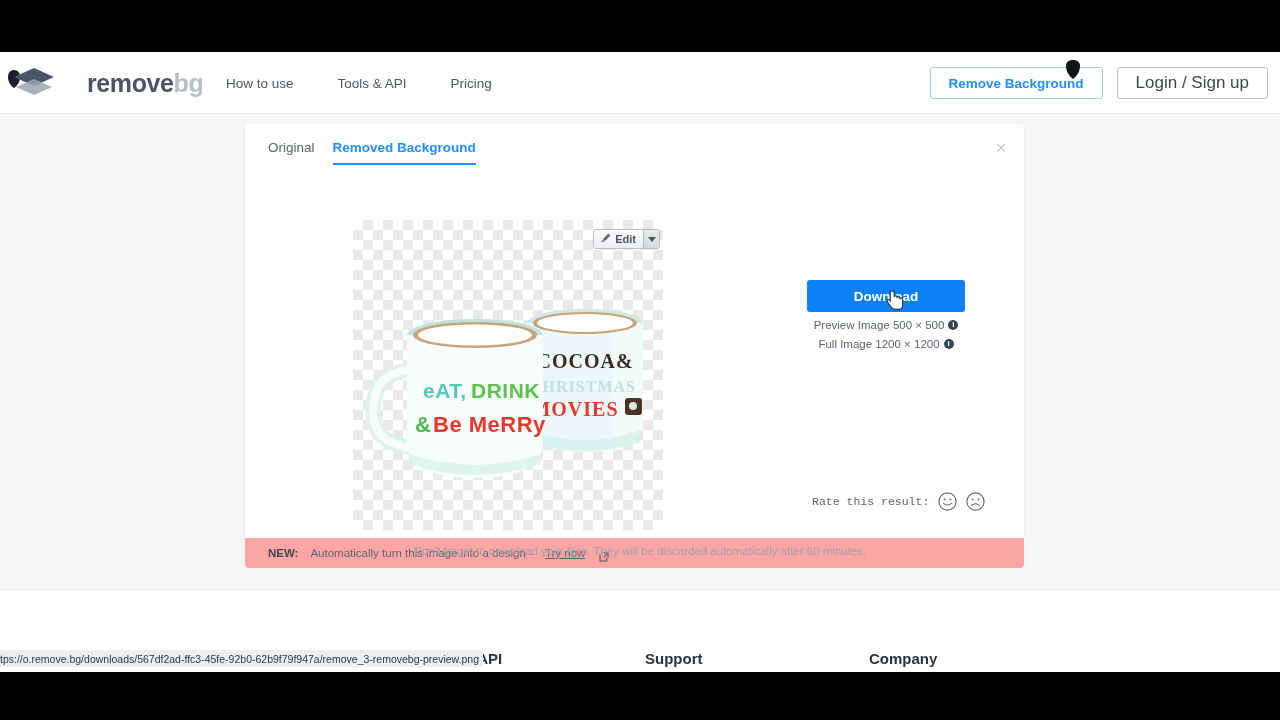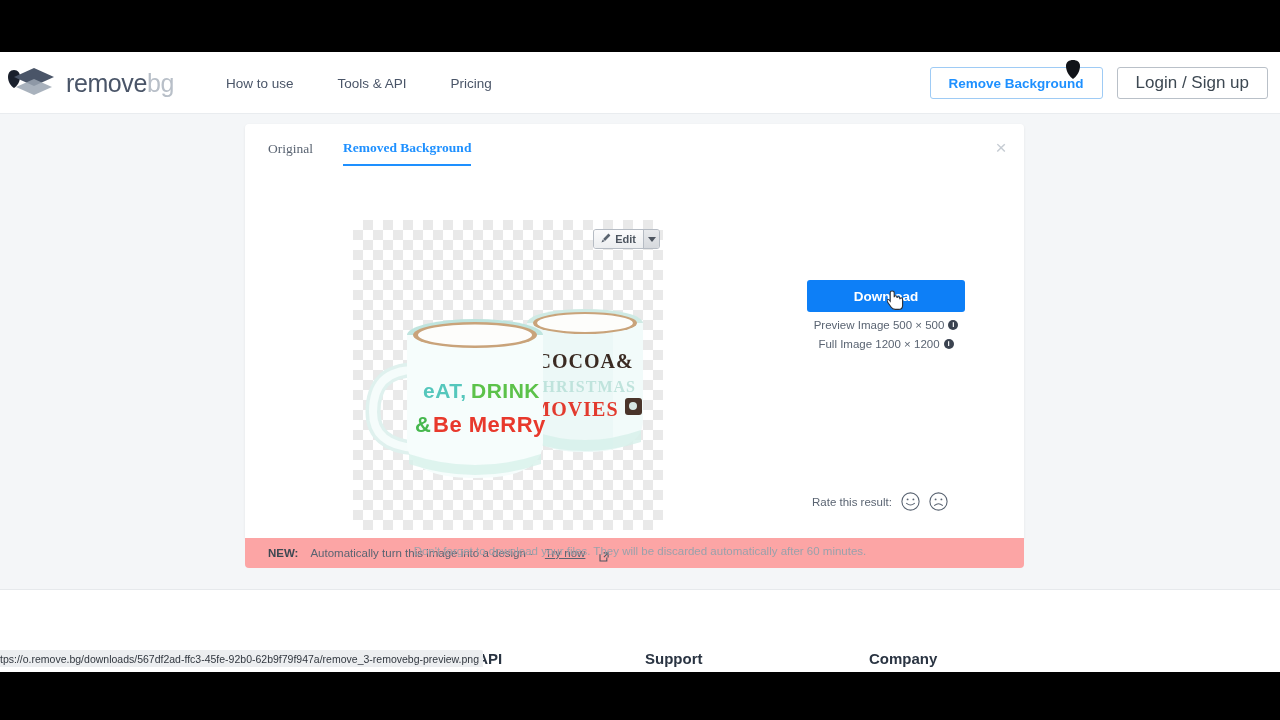--- a/index.html
+++ b/index.html
@@ -24,21 +24,21 @@
   .header {
     position: absolute; left: 0; top: 0; width: 1280px; height: 62px;
     background: #ffffff;
     border-bottom: 1px solid #e9ecef;
   }
   .logo-wrap {
     position: absolute; left: 8px; top: 14px;
     display: flex; align-items: center; gap: 10px;
   }
   .logo-mark { position: relative; width: 48px; height: 34px; }
-  .logo-text { font-size: 25px; font-weight: 400; letter-spacing: -0.4px; }
+  .logo-text { font-size: 25px; font-weight: 700; letter-spacing: -0.4px; margin-left: 21px; }
   .logo-text .a { color: #4a5568; }
   .logo-text .b { color: #b8bfc8; }
 
   .nav { position: absolute; left: 226px; top: 0; height: 62px; display: flex; align-items: center; gap: 44px; }
   .nav a { color: #4a5568; font-size: 13.5px; text-decoration: none; white-space: nowrap; }
 
   .hdr-btns { position: absolute; right: 12px; top: 15px; display: flex; gap: 14px; }
   .btn-outline-blue {
     height: 32px; padding: 0 18px; border: 1px solid #9ecbf5; border-radius: 3px;
     background: #fff; color: #1e90ff; font-size: 13.5px; font-weight: 700;
@@ -50,21 +50,21 @@
     display: flex; align-items: center; justify-content: center; cursor: pointer;
   }
   .shield-cursor { position: absolute; left: 1066px; top: 8px; width: 14px; height: 19px; }
 
   
   .card {
     position: absolute; left: 245px; top: 72px; width: 779px; height: 414px;
     background: #fff; border-radius: 4px 4px 0 0;
     box-shadow: 0 1px 3px rgba(0,0,0,0.07);
   }
-  .tabs { position: absolute; left: 23px; top: 16px; display: flex; gap: 30px; align-items: center; font-family: Liberation Serif, serif; }
+  .tabs { position: absolute; left: 23px; top: 16px; display: flex; gap: 18px; align-items: flex-start; }
   .tab { font-size: 13.5px; color: #5a6472; padding-bottom: 8px; cursor: pointer; white-space: nowrap; }
   .tab.active { color: #1e90ff; font-weight: 700; border-bottom: 2px solid #1e90ff; }
 
   .close-x {
     position: absolute; right: 12px; top: 13px; width: 22px; height: 22px;
     color: #c6ccd3; font-size: 19px; line-height: 22px; text-align: center; cursor: pointer;
   }
 
   
   .preview {
@@ -105,21 +105,21 @@
     width: 158px; height: 32px; background: #fff; color: #1e90ff; border: 1px solid #9ecbf5; border-radius: 3px;
     font-size: 13.5px; font-weight: 700; cursor: pointer; margin-top: 15px;
     font-family: "Liberation Sans", sans-serif;
   }
   .info-i {
     width: 10px; height: 10px; border-radius: 50%; background: #3b4350; color: #fff;
     font-size: 8px; line-height: 10px; text-align: center; font-weight: 700; display: inline-block;
   }
   .hand-cursor { position: absolute; left: 80px; top: 10px; width: 17px; height: 22px; pointer-events: none; }
 
-  .rate { position: absolute; left: 567px; top: 368px; display: flex; align-items: center; gap: 9px; }
+  .rate { position: absolute; left: 567px; top: 368px; display: flex; align-items: center; gap: 9px; font-family: Liberation Mono, monospace; }
   .rate-label { font-size: 11.5px; color: #5a6472; }
   .face { width: 19px; height: 19px; cursor: pointer; }
 
   
   .banner {
     position: absolute; left: 245px; top: 486px; width: 779px; height: 30px;
     background: #fca5a5; border-radius: 0 0 4px 4px;
     display: flex; align-items: center; padding-left: 23px; gap: 12px;
   }
   .banner-new { font-size: 11.5px; font-weight: 700; color: #3d4852; }

